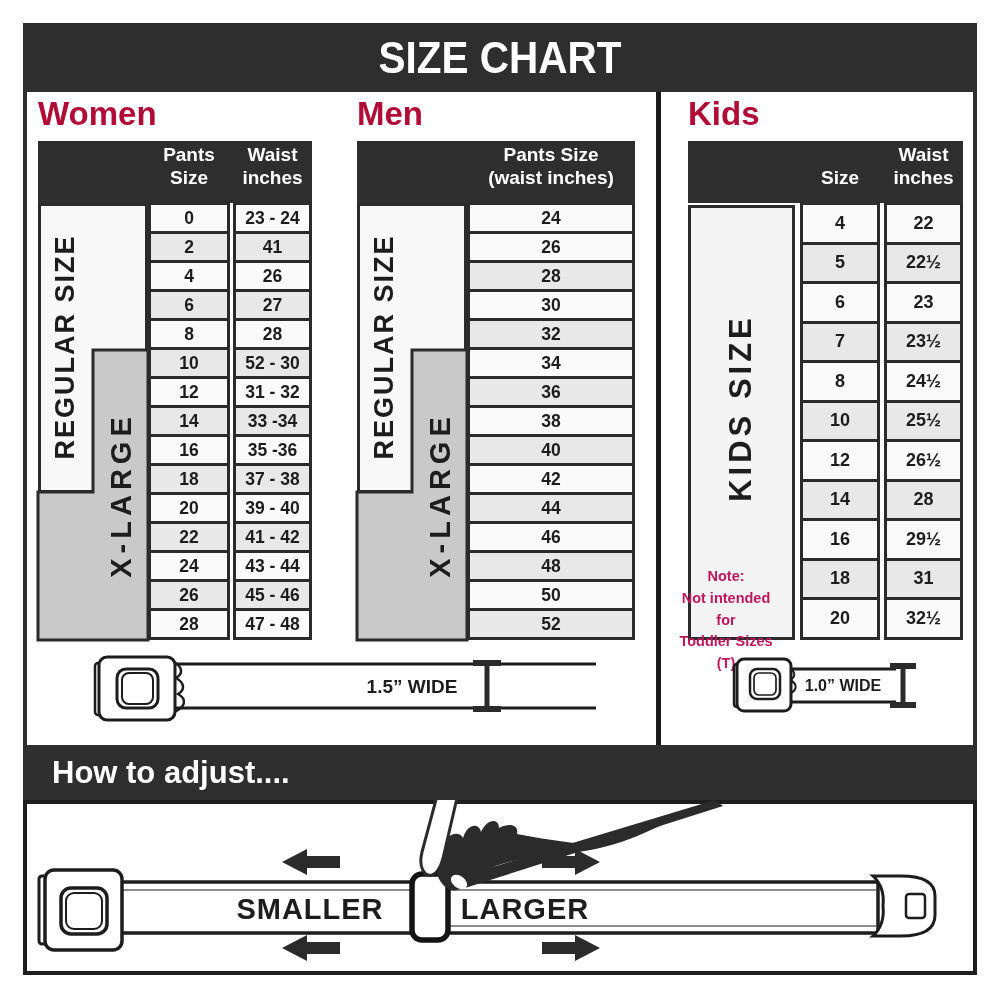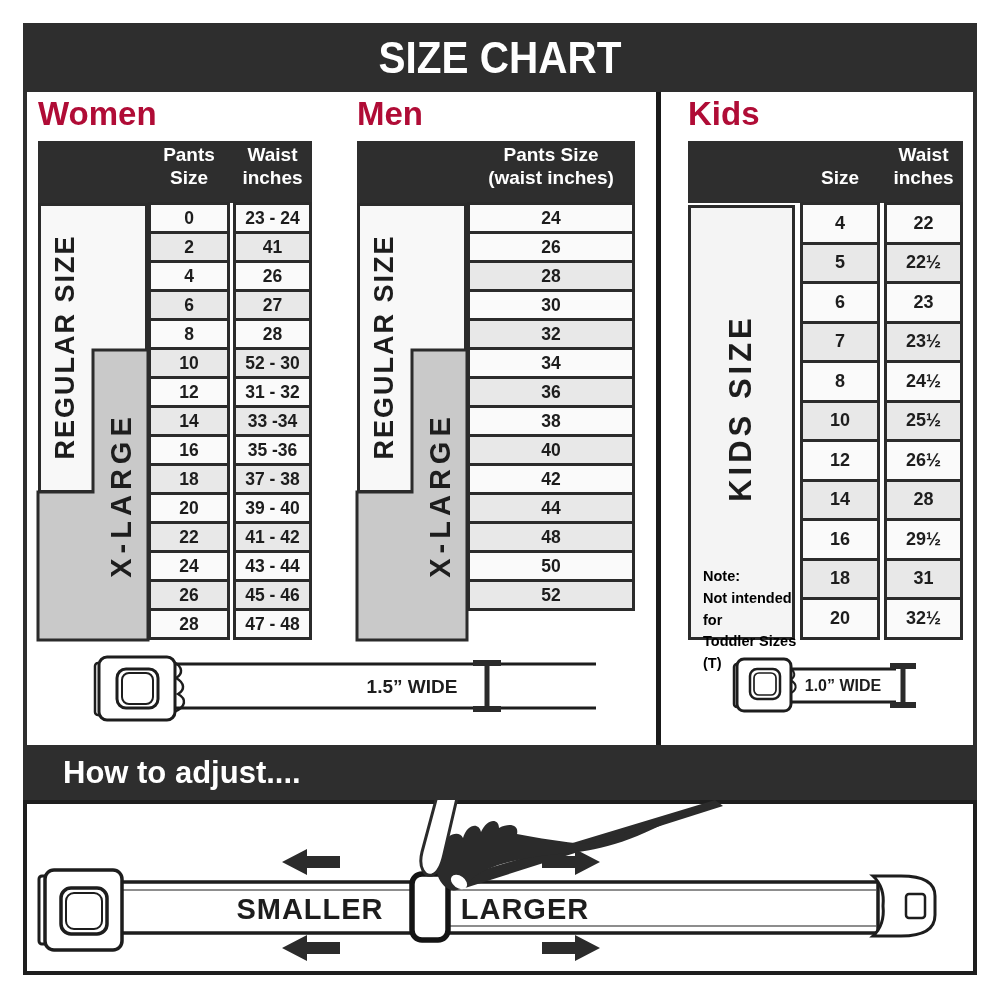--- a/index.html
+++ b/index.html
@@ -31,27 +31,27 @@
             white-space:nowrap; font-weight:bold; color:#1d1d1d; }
 
   .col { position:absolute; }
   .cell { height:32px; margin-top:-3px; border:3px solid #2B2B2B; background:#FAFAFA;
           display:flex; align-items:center; justify-content:center;
           font-weight:bold; font-size:17.5px; color:#1d1d1d; }
   .cell:first-child { margin-top:0; }
   .cell.shaded { background:#E8E8E8; }
   .kids-cell { height:42.5px; font-size:18px; }
 
-  #kids-note { left:703px; top:566px; width:110px; font-weight:bold; font-size:14.5px;
-               line-height:1.5; color:#000000; }
+  #kids-note { left:671px; top:566px; width:110px; font-weight:bold; font-size:14.5px;
+               line-height:1.5; color:#be185d;text-align:center; }
 
   
   #howto-banner { left:23px; top:745px; width:954px; height:55px; background:#2E2E2E;
                   display:flex; align-items:center; }
-  #howto-banner span { color:#fff; font-weight:bold; font-size:31px; padding-left:40px; }
+  #howto-banner span { color:#fff; font-weight:bold; font-size:31px; padding-left:29px; }
   #howto-box { left:23px; top:800px; width:954px; height:175px; background:#fff;
                border:4px solid #1e1e1e; }
 
   svg text { font-family:"Liberation Sans", sans-serif; font-weight:bold; fill:#1d1d1d; }
   .belt-label { font-size:19px; }
   .belt-label-small { font-size:16px; }
   .adjust-label { font-size:29px; letter-spacing:1px; }
 </style>
 </head>
 <body>
@@ -130,20 +130,21 @@
     <div class="cell">26</div>
     <div class="cell shaded">28</div>
     <div class="cell">30</div>
     <div class="cell shaded">32</div>
     <div class="cell">34</div>
     <div class="cell shaded">36</div>
     <div class="cell">38</div>
     <div class="cell shaded">40</div>
     <div class="cell">42</div>
     <div class="cell shaded">44</div>
+    <div class="cell">46</div>
     <div class="cell shaded">48</div>
     <div class="cell">50</div>
     <div class="cell shaded">52</div>
   </div>
 
 <div class="abs section-heading" style="left:688px;width:275px;">Kids</div>
 <div class="abs thead" style="left:688px;width:275px;">
   <div class="hcell" style="left:112px;width:80px;">Size</div>
   <div class="hcell" style="left:196px;width:79px;">
     <div>Waist</div>

